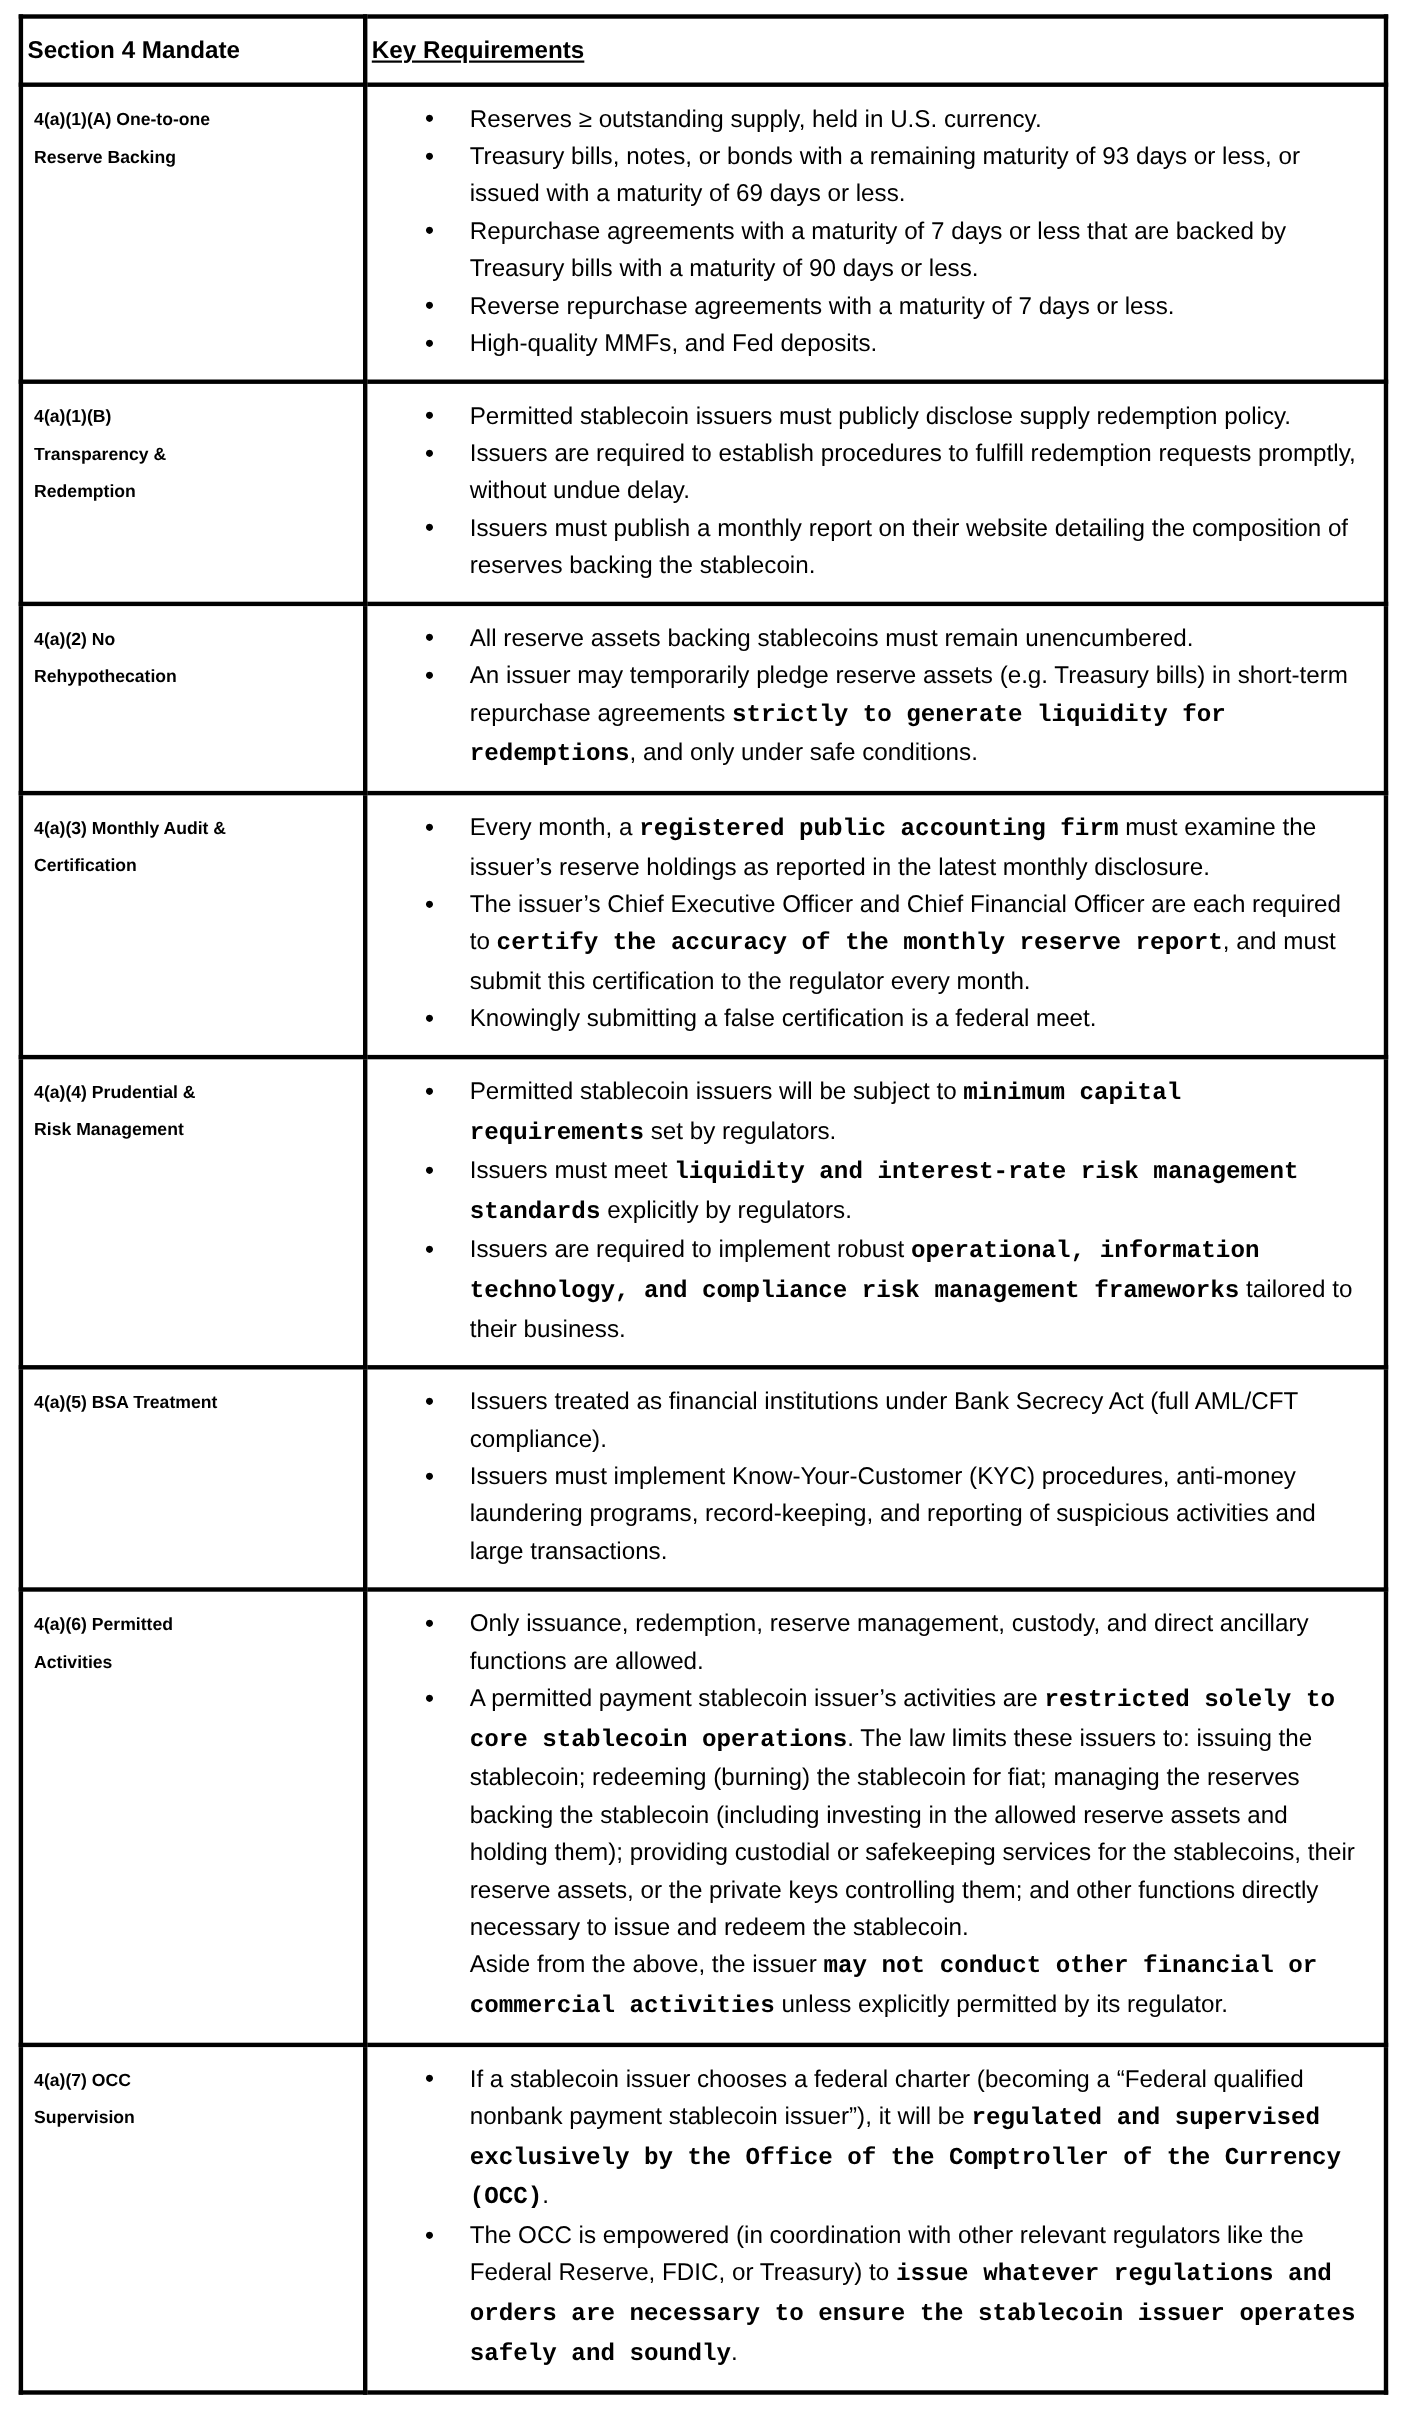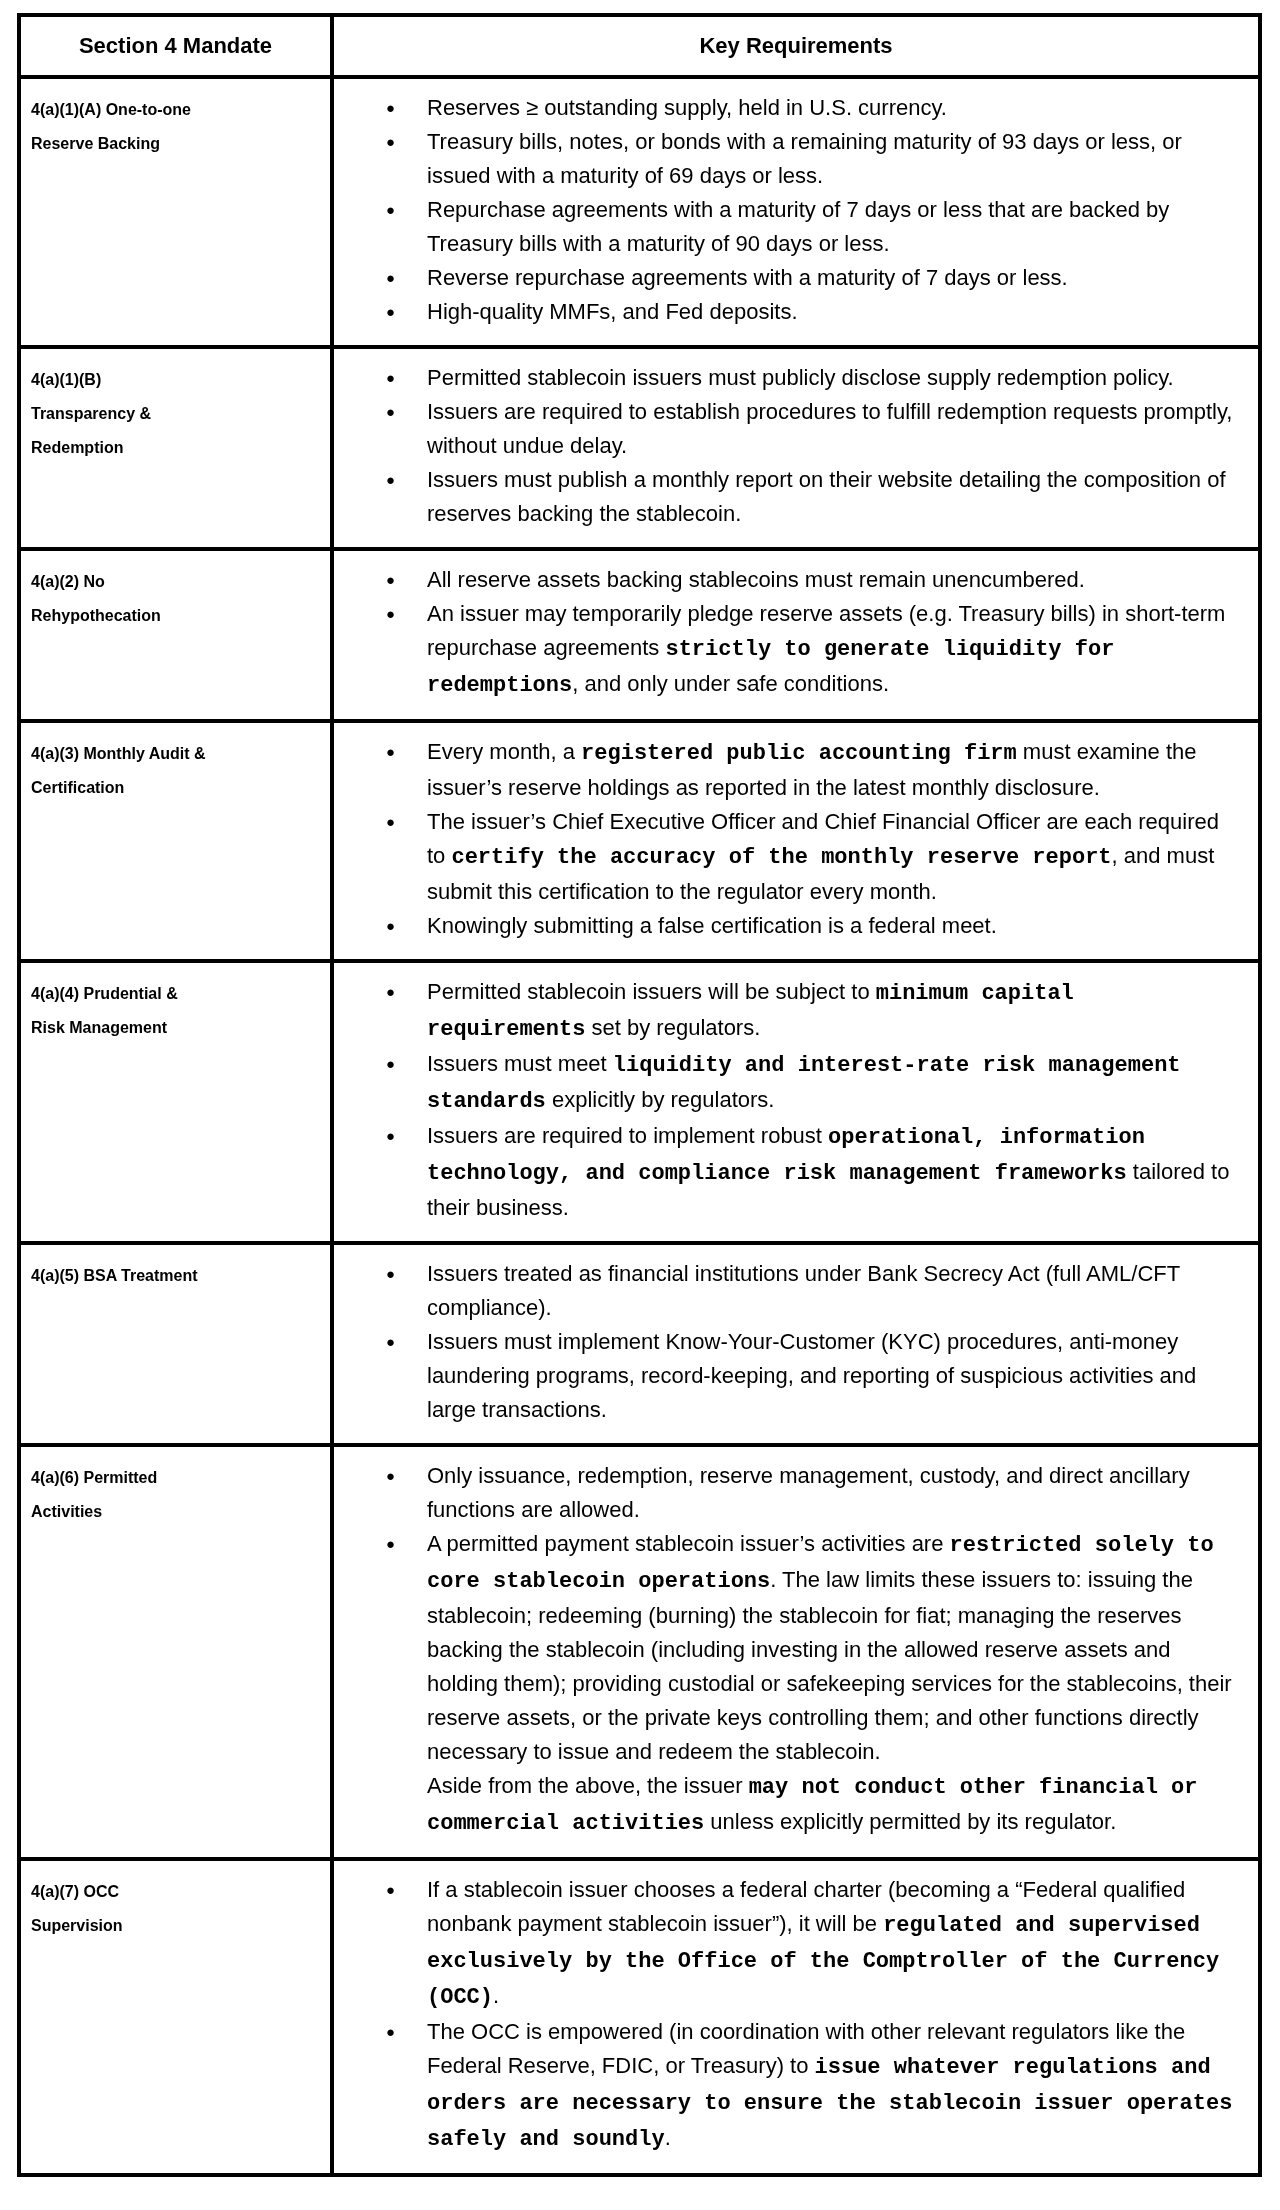--- a/index.html
+++ b/index.html
@@ -21,26 +21,26 @@
     top: 13px;
     width: 1245px;
     border-collapse: collapse;
     table-layout: fixed;
     border: 4px solid #000;
   }
   .doc-table th {
     border: 4px solid #000;
     font-size: 22px;
     font-weight: bold;
-    text-align: center;
+    text-align: left;
     vertical-align: middle;
     height: 46px;
     padding: 6px 4px;
   }
-  .doc-table th.req-h { border-left-width: 3px; }
+  .doc-table th.req-h { border-left-width: 3px; text-decoration: underline; }
   .doc-table td {
     border: 4px solid #000;
     vertical-align: top;
   }
   td.mandate-cell {
     font-size: 16px;
     font-weight: bold;
     line-height: 34px;
     padding: 14px 4px 14px 10px;
   }

